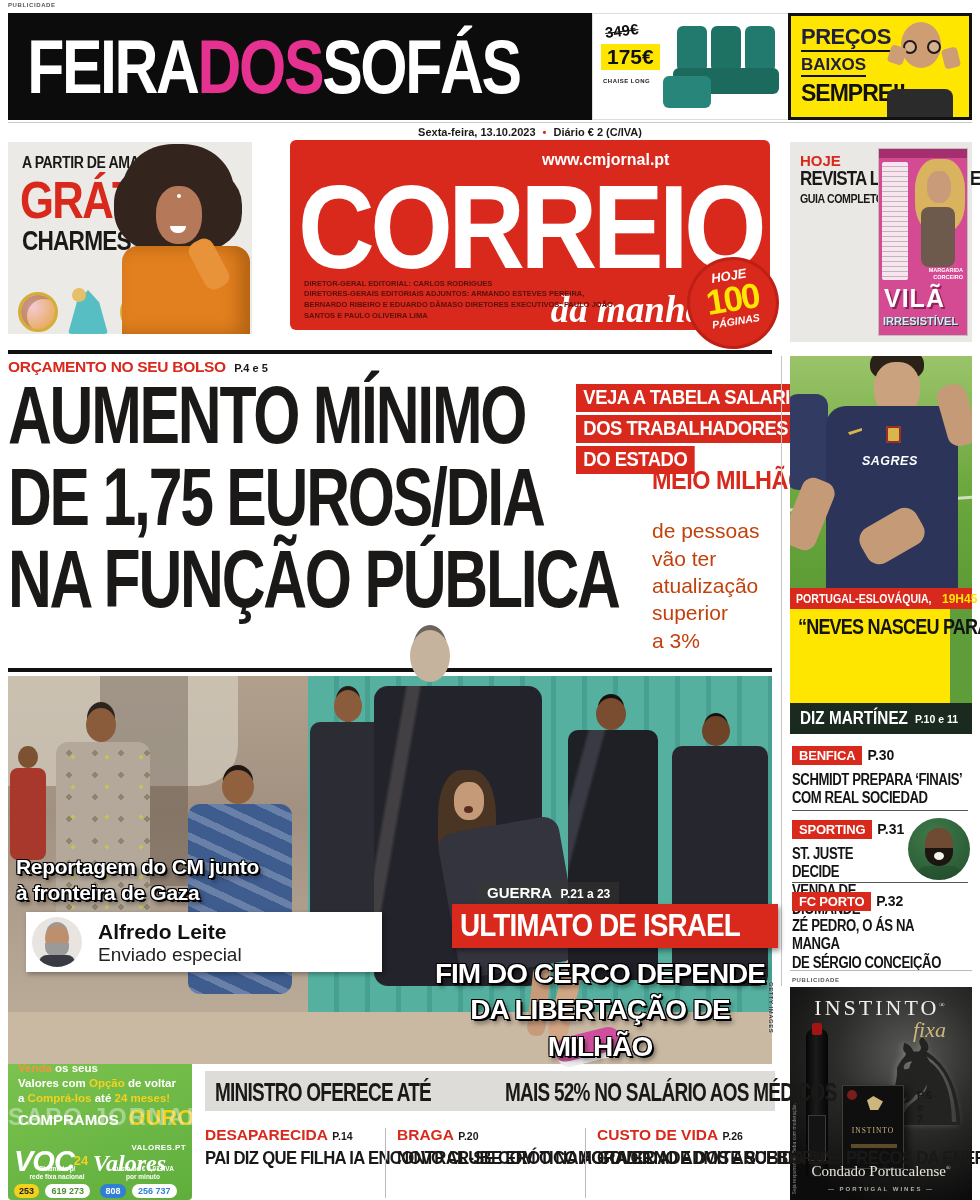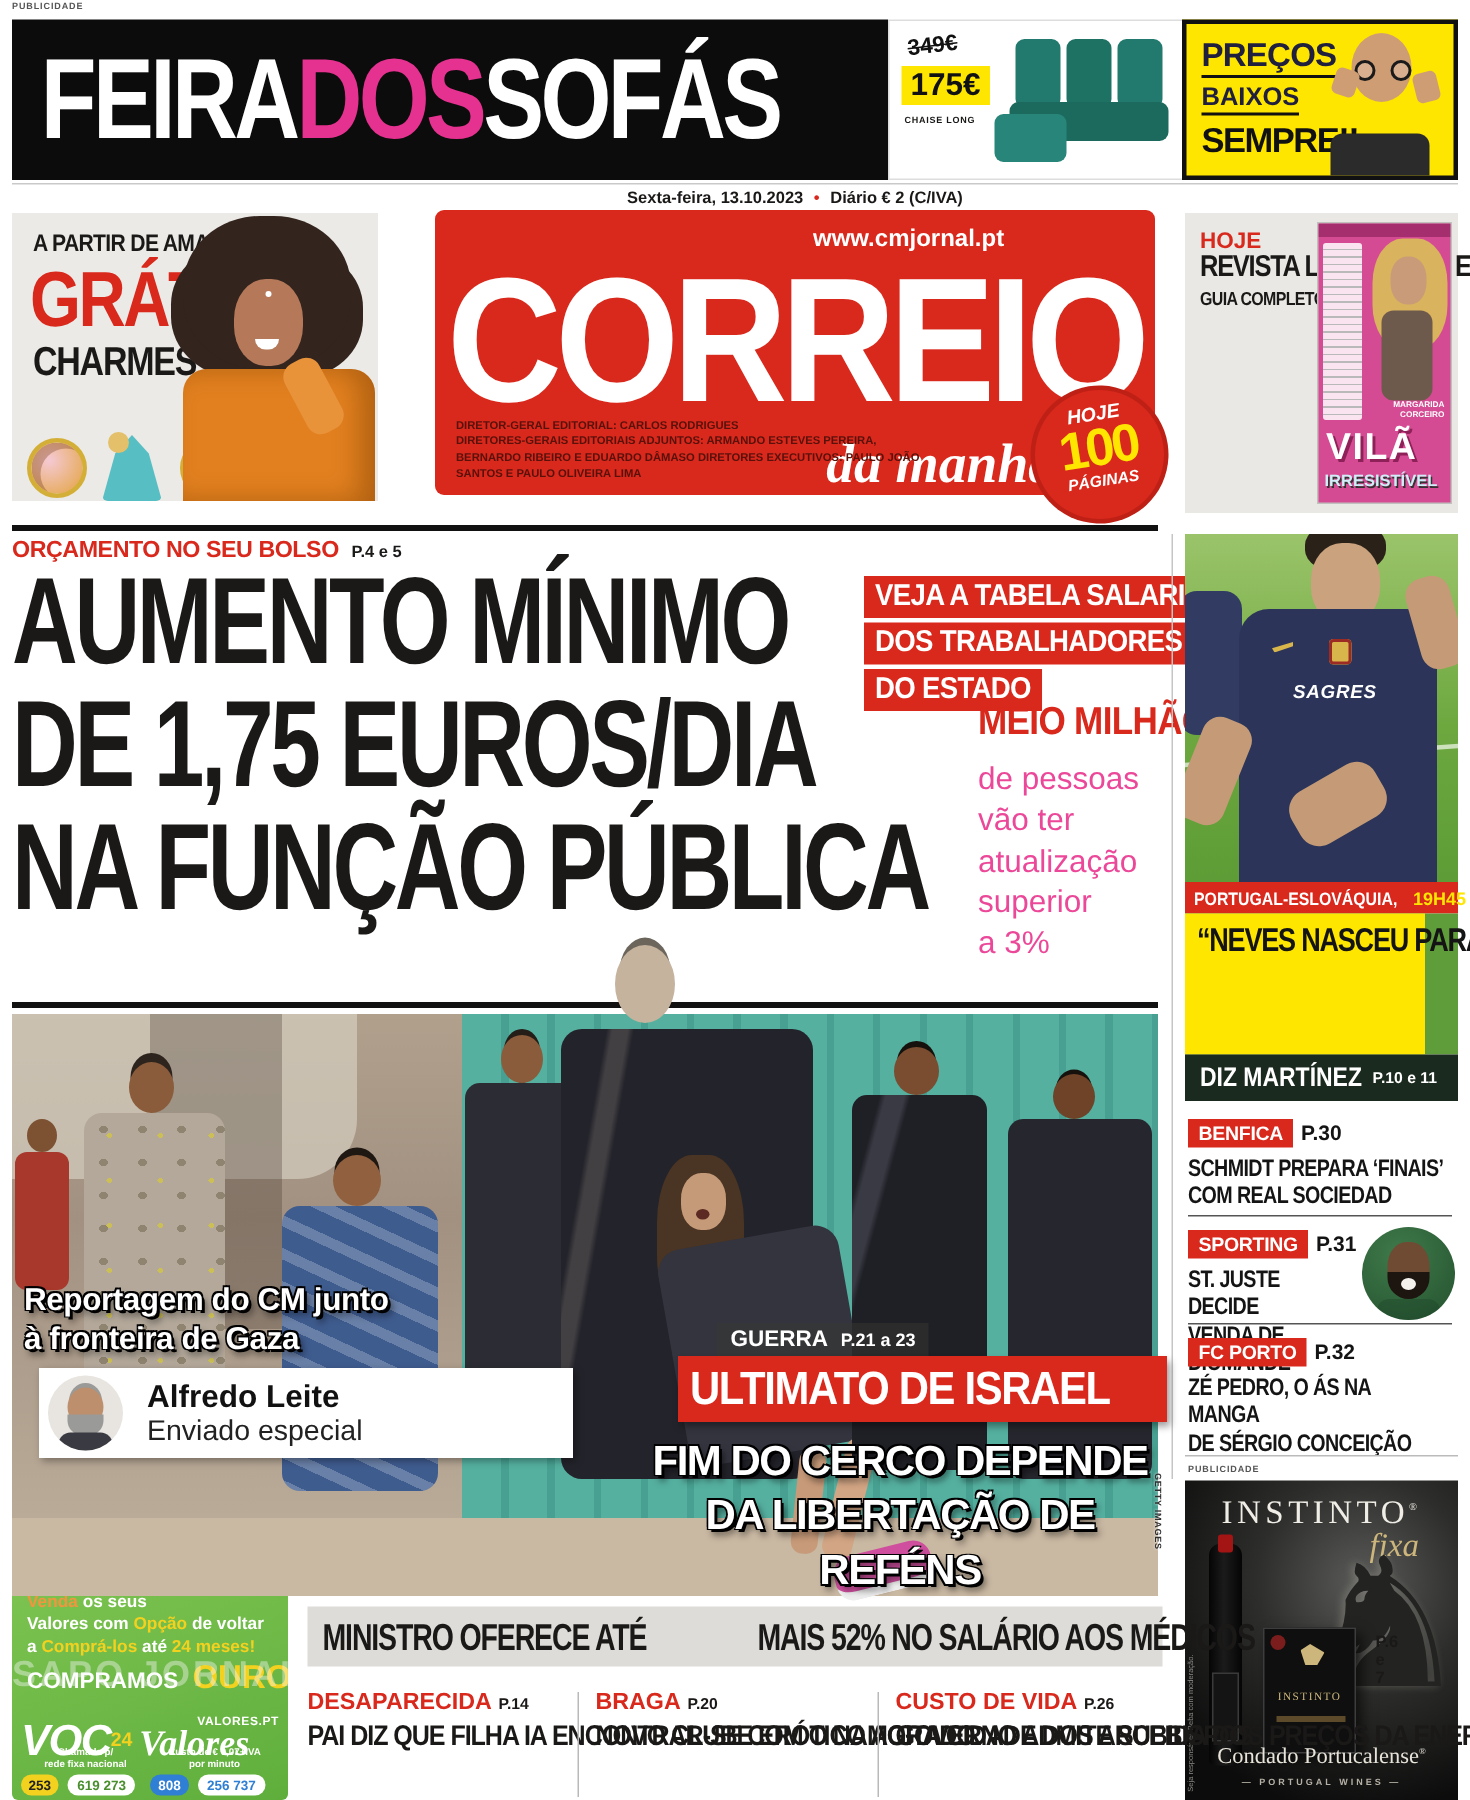--- a/index.html
+++ b/index.html
@@ -146,21 +146,21 @@
 
 <div class="abs" style="left:576px;top:384px">
   <div class="tag">VEJA A TABELA SALARIAL</div>
   <div class="tag">DOS TRABALHADORES</div>
   <div class="tag">DO ESTADO</div>
 </div>
 
 <div class="abs" style="left:652px;top:468px;width:122px">
   <div class="b9 pre sx" style="font-size:26px;color:var(--red);line-height:.98;letter-spacing:-.5px;transform:scaleX(.9)">MEIO
 MILHÃO</div>
-  <div class="pre" style="font-size:21px;line-height:1.3;margin-top:12px;color:#ec4899">de pessoas
+  <div class="pre" style="font-size:21px;line-height:1.3;margin-top:24px;color:#c2410c">de pessoas
 vão ter
 atualização
 superior
 a 3%</div>
 </div>
 
 <div class="abs" style="left:8px;top:668px;width:764px;height:4px;background:#111"></div>
 
 <div class="abs" style="left:8px;top:676px;width:764px;height:388px;z-index:2">
   <div class="abs" style="inset:0;background:linear-gradient(180deg,#b0a08c 0%,#a29181 35%,#c0b19e 100%)"></div>
@@ -219,21 +219,21 @@
   <div class="abs b9 w pre otl" style="left:8px;top:178px;font-size:21px;line-height:1.25;letter-spacing:-.3px;z-index:3">Reportagem do CM junto
 à fronteira de Gaza</div>
   <div class="abs nw" style="left:470px;top:206px;background:rgba(55,55,50,.5);padding:2px 9px;z-index:3">
     <span class="b9 w" style="font-size:15px">GUERRA</span>
     <span class="w" style="font-size:12px;font-weight:700;margin-left:4px">P.21 a 23</span>
   </div>
   <div class="abs" style="left:444px;top:228px;width:326px;height:44px;background:var(--red);display:flex;align-items:center;justify-content:center;z-index:3;box-shadow:2px 3px 5px rgba(0,0,0,.4)">
     <span class="b9 w sx" style="font-size:31px;letter-spacing:-1px;transform:scaleX(.9)">ULTIMATO DE ISRAEL</span>
   </div>
   <div class="abs b9 w pre otl" style="left:414px;top:280px;width:356px;text-align:center;font-size:28px;line-height:1.3;letter-spacing:-1px;z-index:3">FIM DO CERCO DEPENDE
-DA LIBERTAÇÃO DE REFÉNS</div>
+DA LIBERTAÇÃO DE MILHÃO</div>
   <div class="abs" style="right:-2px;top:306px;writing-mode:vertical-rl;font-size:6px;color:#2f2f2f;letter-spacing:.5px;font-weight:700;text-shadow:0 0 2px #fff;z-index:3">GETTY IMAGES</div>
 </div>
 
 <div class="abs" style="left:205px;top:1071px;width:570px;height:40px;background:#dddcd8;z-index:1">
   <div class="abs b9 sx" style="left:10px;top:7px;font-size:25px;letter-spacing:-1px;transform:scaleX(.76)">MINISTRO OFERECE ATÉ</div>
   <div class="abs nw" style="left:300px;top:7px">
     <span class="b9 sx" style="font-size:25px;letter-spacing:-1px;transform:scaleX(.76)">MAIS 52% NO SALÁRIO AOS MÉDICOS</span>
   </div>
   <div class="abs" style="left:712px;top:18px;font-size:11px;font-weight:700">P.6 e 7</div>
 </div>

